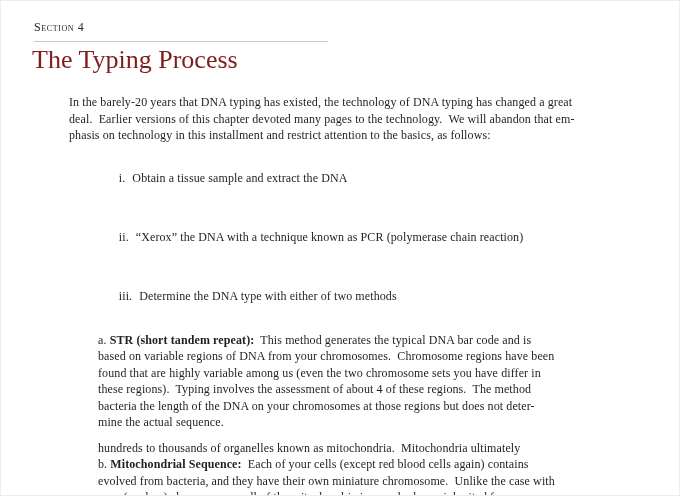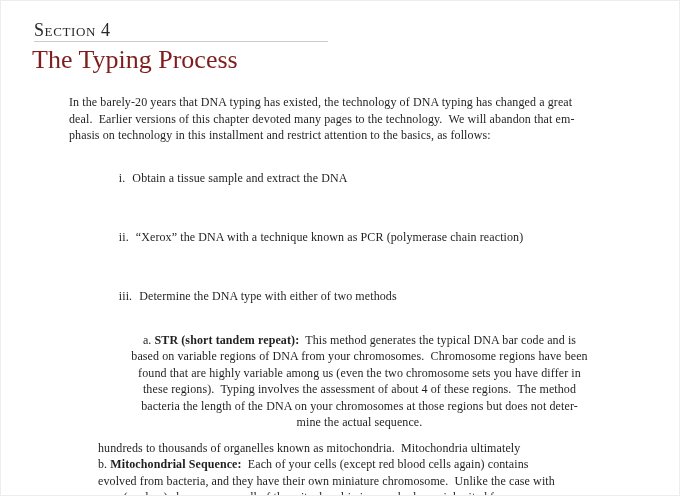--- a/index.html
+++ b/index.html
@@ -11,21 +11,21 @@
     font-family: "Liberation Serif", "DejaVu Serif", serif;
     color: #1e1f21;
     overflow: hidden;
     box-sizing: border-box;
     border: 1px solid #ededed;
   }
   .section-label {
     position: absolute;
     left: 33px;
     top: 19px;
-    font-size: 18px;
+    font-size: 12px;
     font-variant: small-caps;
     letter-spacing: 0.6px;
     color: #26282a;
     white-space: pre;
   }
   .section-rule {
     position: absolute;
     left: 33px;
     top: 40px;
     width: 294px;
@@ -48,21 +48,21 @@
     width: 552px;
     font-size: 12px;
     line-height: 16.5px;
     letter-spacing: 0.1px;
   }
   .line { white-space: pre; }
   .steps { margin: 0; padding-left: 25px; }
   .step { margin-top: 9.5px; white-space: pre; }
   .step-marker { margin-right: 7px; }
   .methods { padding-left: 29px; }
-  .method-a { margin-top: 11px; text-align: center; }
+  .method-a { margin-top: 11px; }
   .method-b { margin-top: 9px; }
   .method-heading { font-weight: bold; }
   .page-number {
     position: absolute;
     left: 631px;
     top: 471px;
     font-size: 10.5px;
     color: #4d4f52;
     margin-top: 40px;
   }

